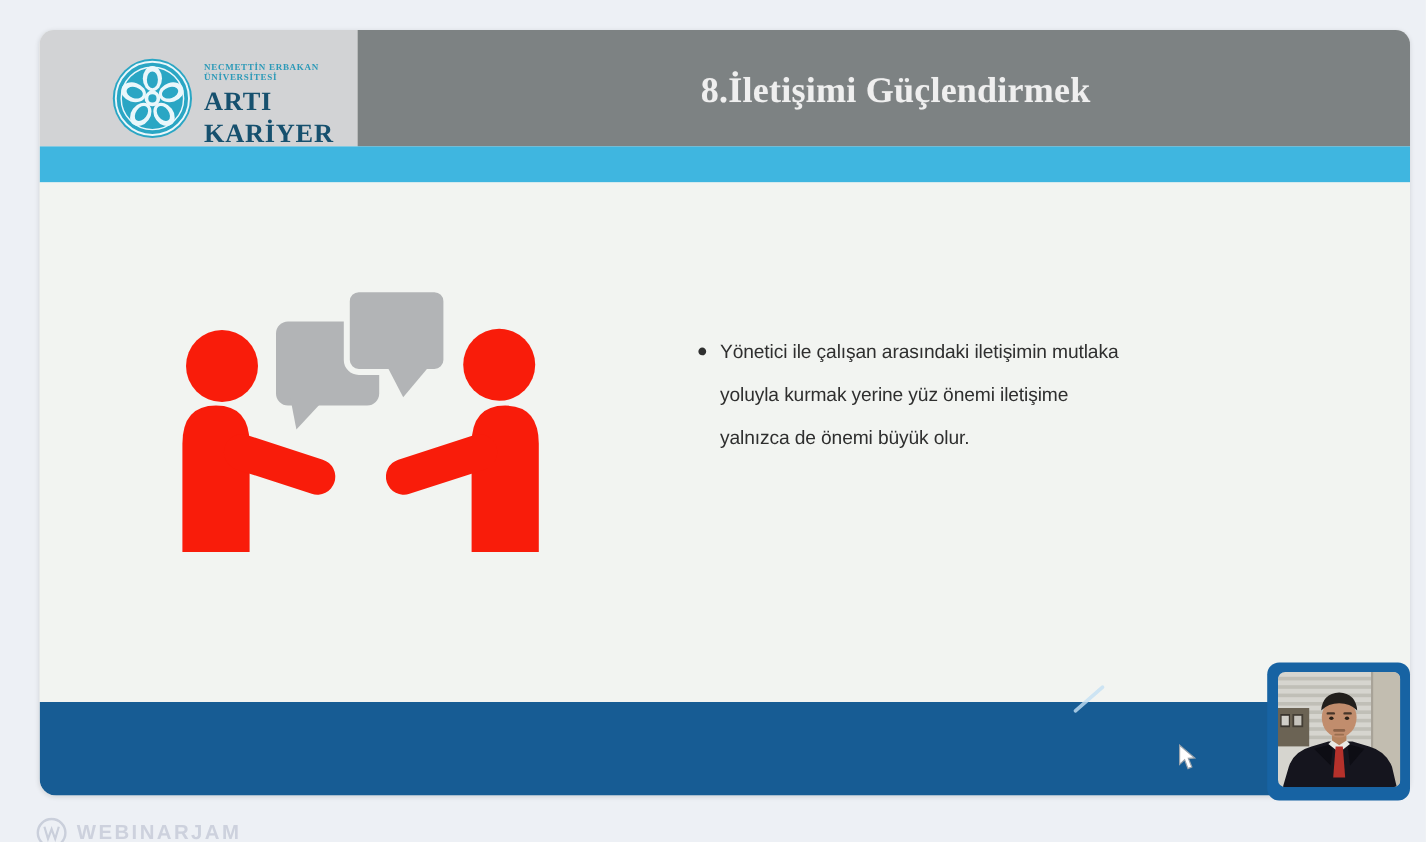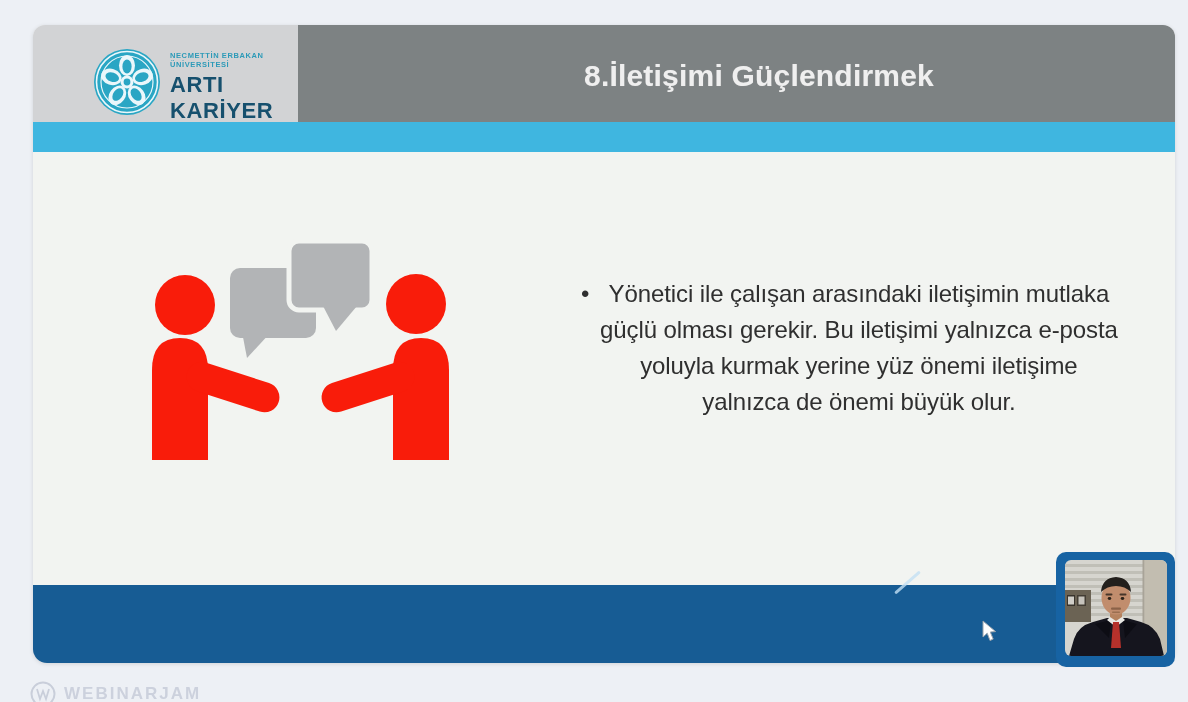--- a/index.html
+++ b/index.html
@@ -8,21 +8,21 @@
 
   .stage { position: relative; width: 1188px; height: 702px; background: var(--page-bg, #edf0f5); overflow: hidden; }
 
   
   .slide {
     position: absolute; left: 33px; top: 25px; width: 1142px; height: 638px;
     border-radius: 12px 12px 14px 14px; overflow: hidden;
     background: var(--slide-bg, #f2f4f1);
     box-shadow: 0 1px 4px rgba(0,0,0,0.12);
   }
-  .header { position: absolute; left: 0; top: 0; width: 1142px; height: 97px; }
+  .header { position: absolute; left: 0; top: 0; width: 1142px; height: 97px; font-family: Liberation Serif, serif; }
   .header-left {
     position: absolute; left: 0; top: 0; width: 265px; height: 97px;
     background: var(--header-left-bg, #d2d3d5);
   }
   .header-right {
     position: absolute; left: 265px; top: 0; width: 877px; height: 97px;
     background: var(--header-right-bg, #7d8283);
   }
   .uni-logo { position: absolute; left: 60px; top: 23px; width: 68px; height: 68px; }
   .logo-text { position: absolute; left: 137px; top: 26px; }
@@ -34,21 +34,21 @@
     letter-spacing: 0.2px; text-shadow: 0 0 1px rgba(255,255,255,0.25);
   }
   .stripe { position: absolute; left: 0; top: 97px; width: 1142px; height: 30px; background: var(--accent-stripe, #3fb6e0); }
   .content { position: absolute; left: 0; top: 127px; width: 1142px; height: 433px; background: var(--slide-bg, #f2f4f1); }
 
   .people-icon { position: absolute; left: 97px; top: 78px; width: 340px; height: 230px; }
 
   .bullet-block { position: absolute; left: 548px; top: 124px; display: flex; }
   .bullet-marker { font-size: 24px; line-height: 36px; color: var(--body-text, #2f2f2f); width: 19px; flex: 0 0 auto; }
   .bullet-lines { }
-  .bullet-line { font-size: 24px; line-height: 36px; color: var(--body-text, #2f2f2f); white-space: nowrap; letter-spacing: -0.1px; text-align: center; }
+  .bullet-line { font-size: 16px; line-height: 36px; color: var(--body-text, #2f2f2f); white-space: nowrap; letter-spacing: -0.1px; }
 
   .bottom-bar { position: absolute; left: 0; top: 560px; width: 1142px; height: 78px; background: var(--bottom-bar, #175c94); }
   .swoosh {
     position: absolute; left: 858px; top: -4px; width: 33px; height: 3px;
     background: rgba(195,224,244,0.8); border-radius: 2px; transform: rotate(-41deg);
   }
 
   
   .webcam-frame {
     position: absolute; left: 1056px; top: 552px; width: 119px; height: 115px;
@@ -134,21 +134,20 @@
           <circle cx="54" cy="74" r="30"></circle>
           <path d="M21,230 L21,140 Q21,108 49,108 Q77,108 77,140 L77,230 Z"></path>
           <rect x="61" y="128" width="96" height="30" rx="15" transform="rotate(18 61 128)"></rect>
         </g>
       </svg>
 
       <div class="bullet-block">
         <span class="bullet-marker">•</span>
         <div class="bullet-lines">
           <div class="bullet-line">Yönetici ile çalışan arasındaki iletişimin mutlaka</div>
-          <div class="bullet-line">güçlü olması gerekir. Bu iletişimi yalnızca e-posta</div>
           <div class="bullet-line">yoluyla kurmak yerine yüz önemi iletişime</div>
           <div class="bullet-line">yalnızca de önemi büyük olur.</div>
         </div>
       </div>
     </div>
 
     <div class="bottom-bar">
       <div class="swoosh"></div>
     </div>
   </div>

